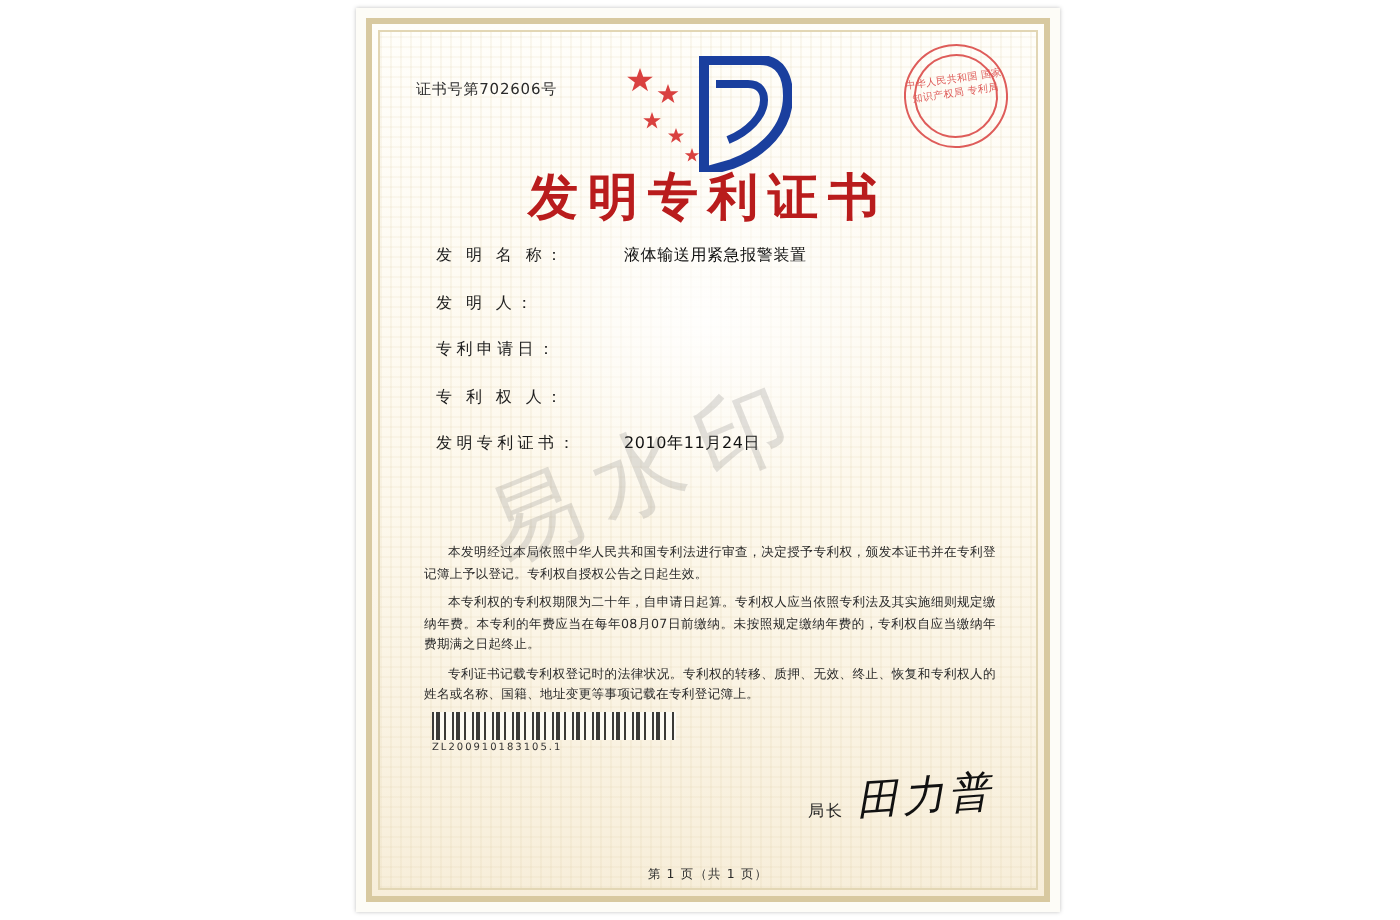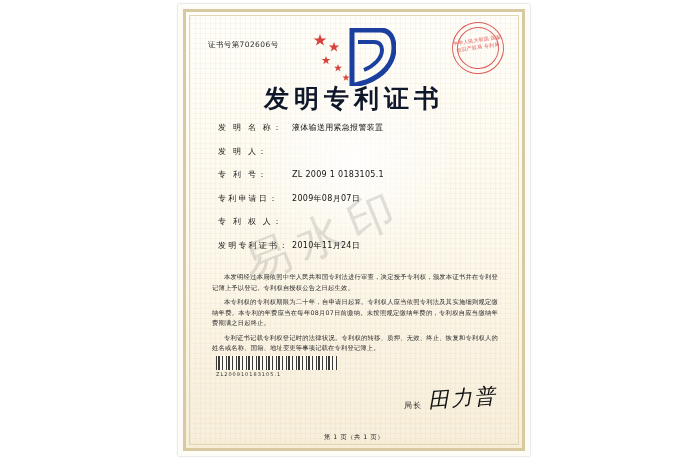--- a/index.html
+++ b/index.html
@@ -113,49 +113,50 @@
   }
 
   .title {
     position: absolute;
     left: 0; right: 0;
     top: 78px;
     text-align: center;
     font-family: "DejaVu Serif", "Liberation Serif", serif;
     font-size: 25px;
     font-weight: bold;
-    color: #0f172a;
+    color: #b91c1c;
     letter-spacing: 5px;
   }
 
   
   .fields {
     position: absolute;
     left: 40px;
     top: 118px;
     width: 278px;
   }
   .field-row {
     display: flex;
-    align-items: center;
+    align-items: flex-end;
     margin-bottom: 12.5px;
     font-size: 8px;
     color: #1d1d1d;
     white-space: nowrap;
   }
   .field-label {
     width: 74px;
     flex: 0 0 74px;
     letter-spacing: 2.2px;
     color: #1d1d1d;
   }
   .field-value {
     flex: 1 1 auto;
     letter-spacing: 0.3px;
     color: #111;
+    margin-left: 20px;
   }
 
   
   .body-text {
     position: absolute;
     left: 34px;
     top: 268px;
     width: 286px;
     font-size: 6.3px;
     line-height: 10.5px;
@@ -276,26 +277,21 @@
 
     <div class="fields">
       <div class="field-row">
         <div class="field-label">发 明 名 称：</div>
         <div class="field-value">液体输送用紧急报警装置</div>
       </div>
       <div class="field-row">
         <div class="field-label">发 明 人：</div>
       </div>
       <div class="field-row">
-        <div class="field-label">专 利 号：</div>
-        <div class="field-value">ZL 2009 1 0183105.1</div>
-      </div>
-      <div class="field-row">
         <div class="field-label">专利申请日：</div>
-        <div class="field-value">2009年08月07日</div>
       </div>
       <div class="field-row">
         <div class="field-label">专 利 权 人：</div>
       </div>
       <div class="field-row">
         <div class="field-label">发明专利证书：</div>
         <div class="field-value">2010年11月24日</div>
       </div>
     </div>
 

